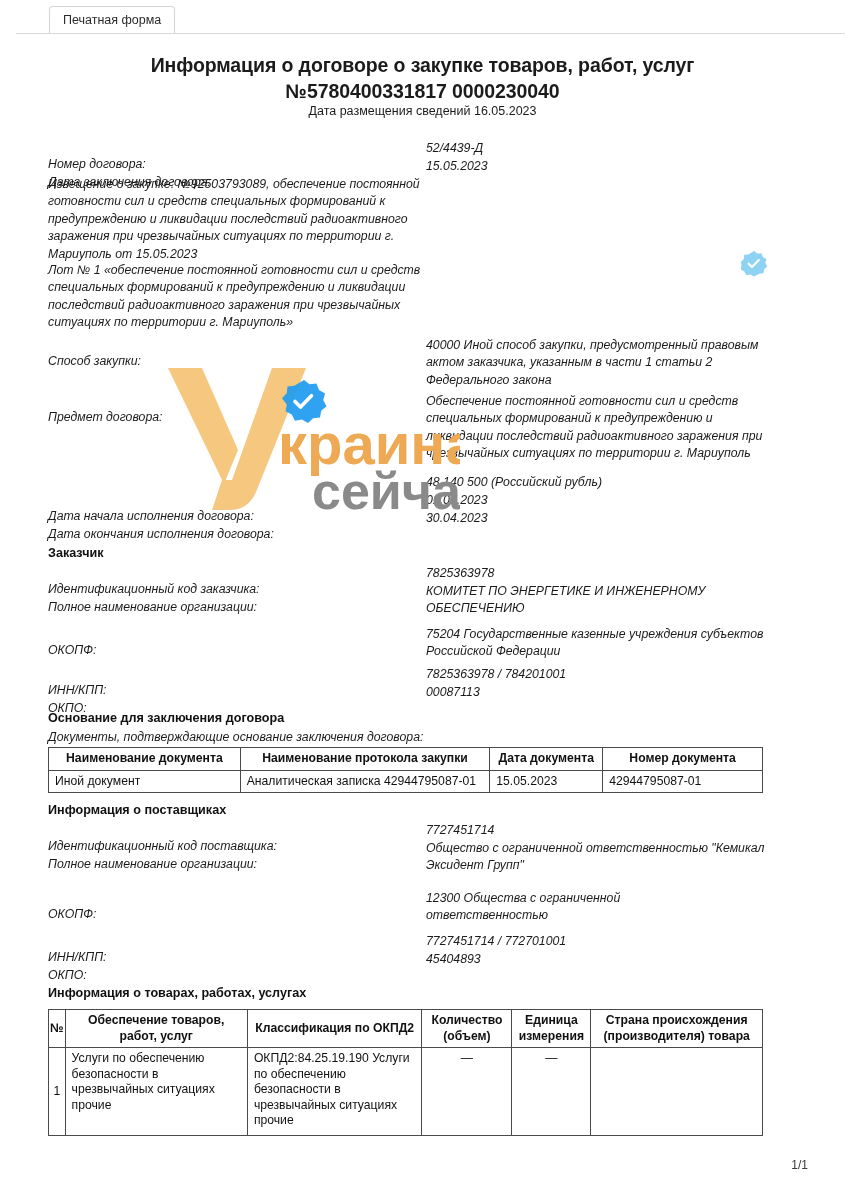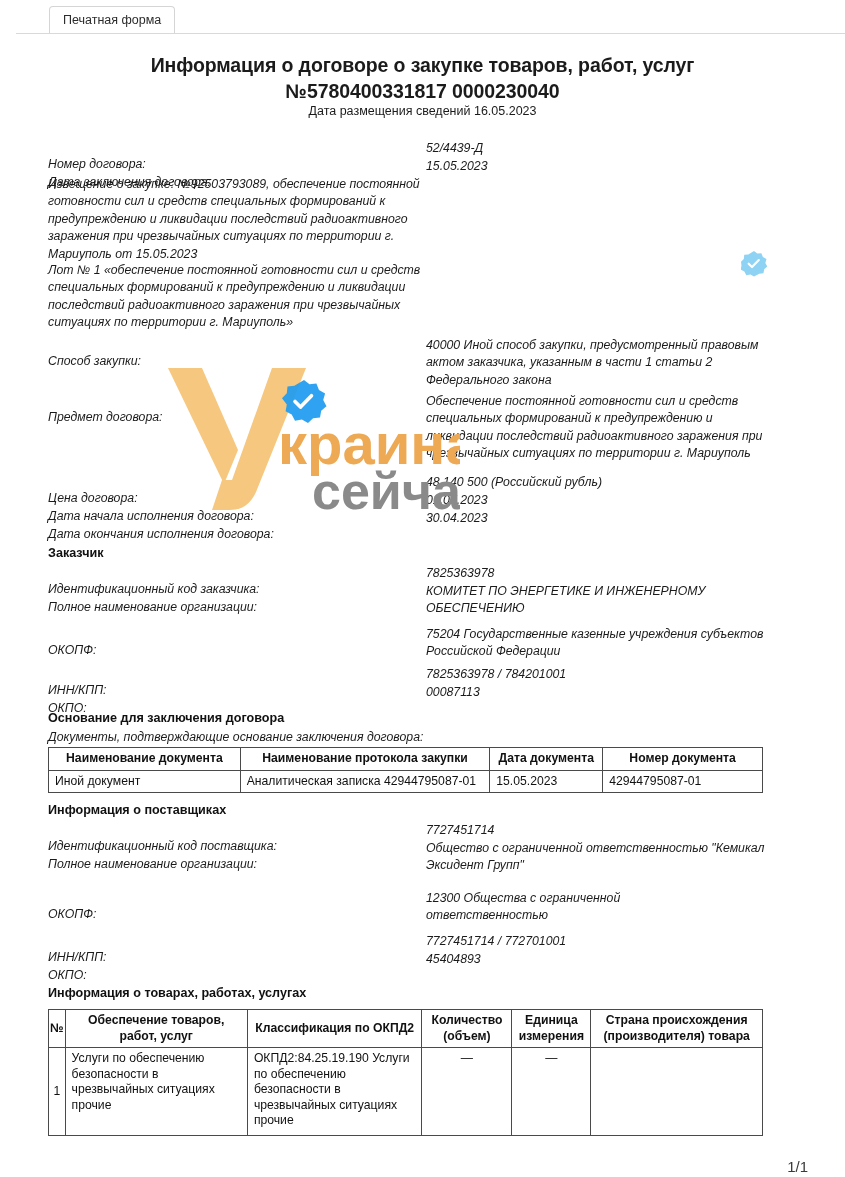--- a/index.html
+++ b/index.html
@@ -160,21 +160,21 @@
     margin-left: 15px;
   }
   table.doc td.c { text-align: center; }
   table.doc td.num { text-align: center; vertical-align: middle; }
 
   .pager {
     position: absolute;
     left: 700px; top: 1124px;
     width: 108px;
     text-align: right;
-    font-size: 15px;
+    font-size: 12px;
     color: #3a3a3a;
   }
 </style>
 </head>
 <body>
 
 <div class="tabstrip">
   <div class="rule"></div>
   <div class="tab">
     <span>Печатная форма</span>
@@ -234,21 +234,20 @@
     <span class="lbl">Способ закупки:</span>
     <span class="val">40000 Иной способ закупки, предусмотренный правовым актом заказчика, указанным в части 1 статьи 2 Федерального закона</span>
   </div>
 
   <div class="fields" style="top:359px;height:92px;">
     <span class="lbl">Предмет договора:</span>
     <span class="val">Обеспечение постоянной готовности сил и средств специальных формирований к предупреждению и ликвидации последствий радиоактивного заражения при чрезвычайных ситуациях по территории г. Мариуполь</span>
   </div>
 
   <div class="fields" style="top:440px;height:18px;">
-    <span class="lbl">Цена договора:</span>
     <span class="val">48 140 500 (Российский рубль)</span>
   </div>
   <div class="fields" style="top:458px;height:18px;">
     <span class="lbl">Дата начала исполнения договора:</span>
     <span class="val">01.07.2023</span>
   </div>
   <div class="fields" style="top:476px;height:18px;">
     <span class="lbl">Дата окончания исполнения договора:</span>
     <span class="val">30.04.2023</span>
   </div>

